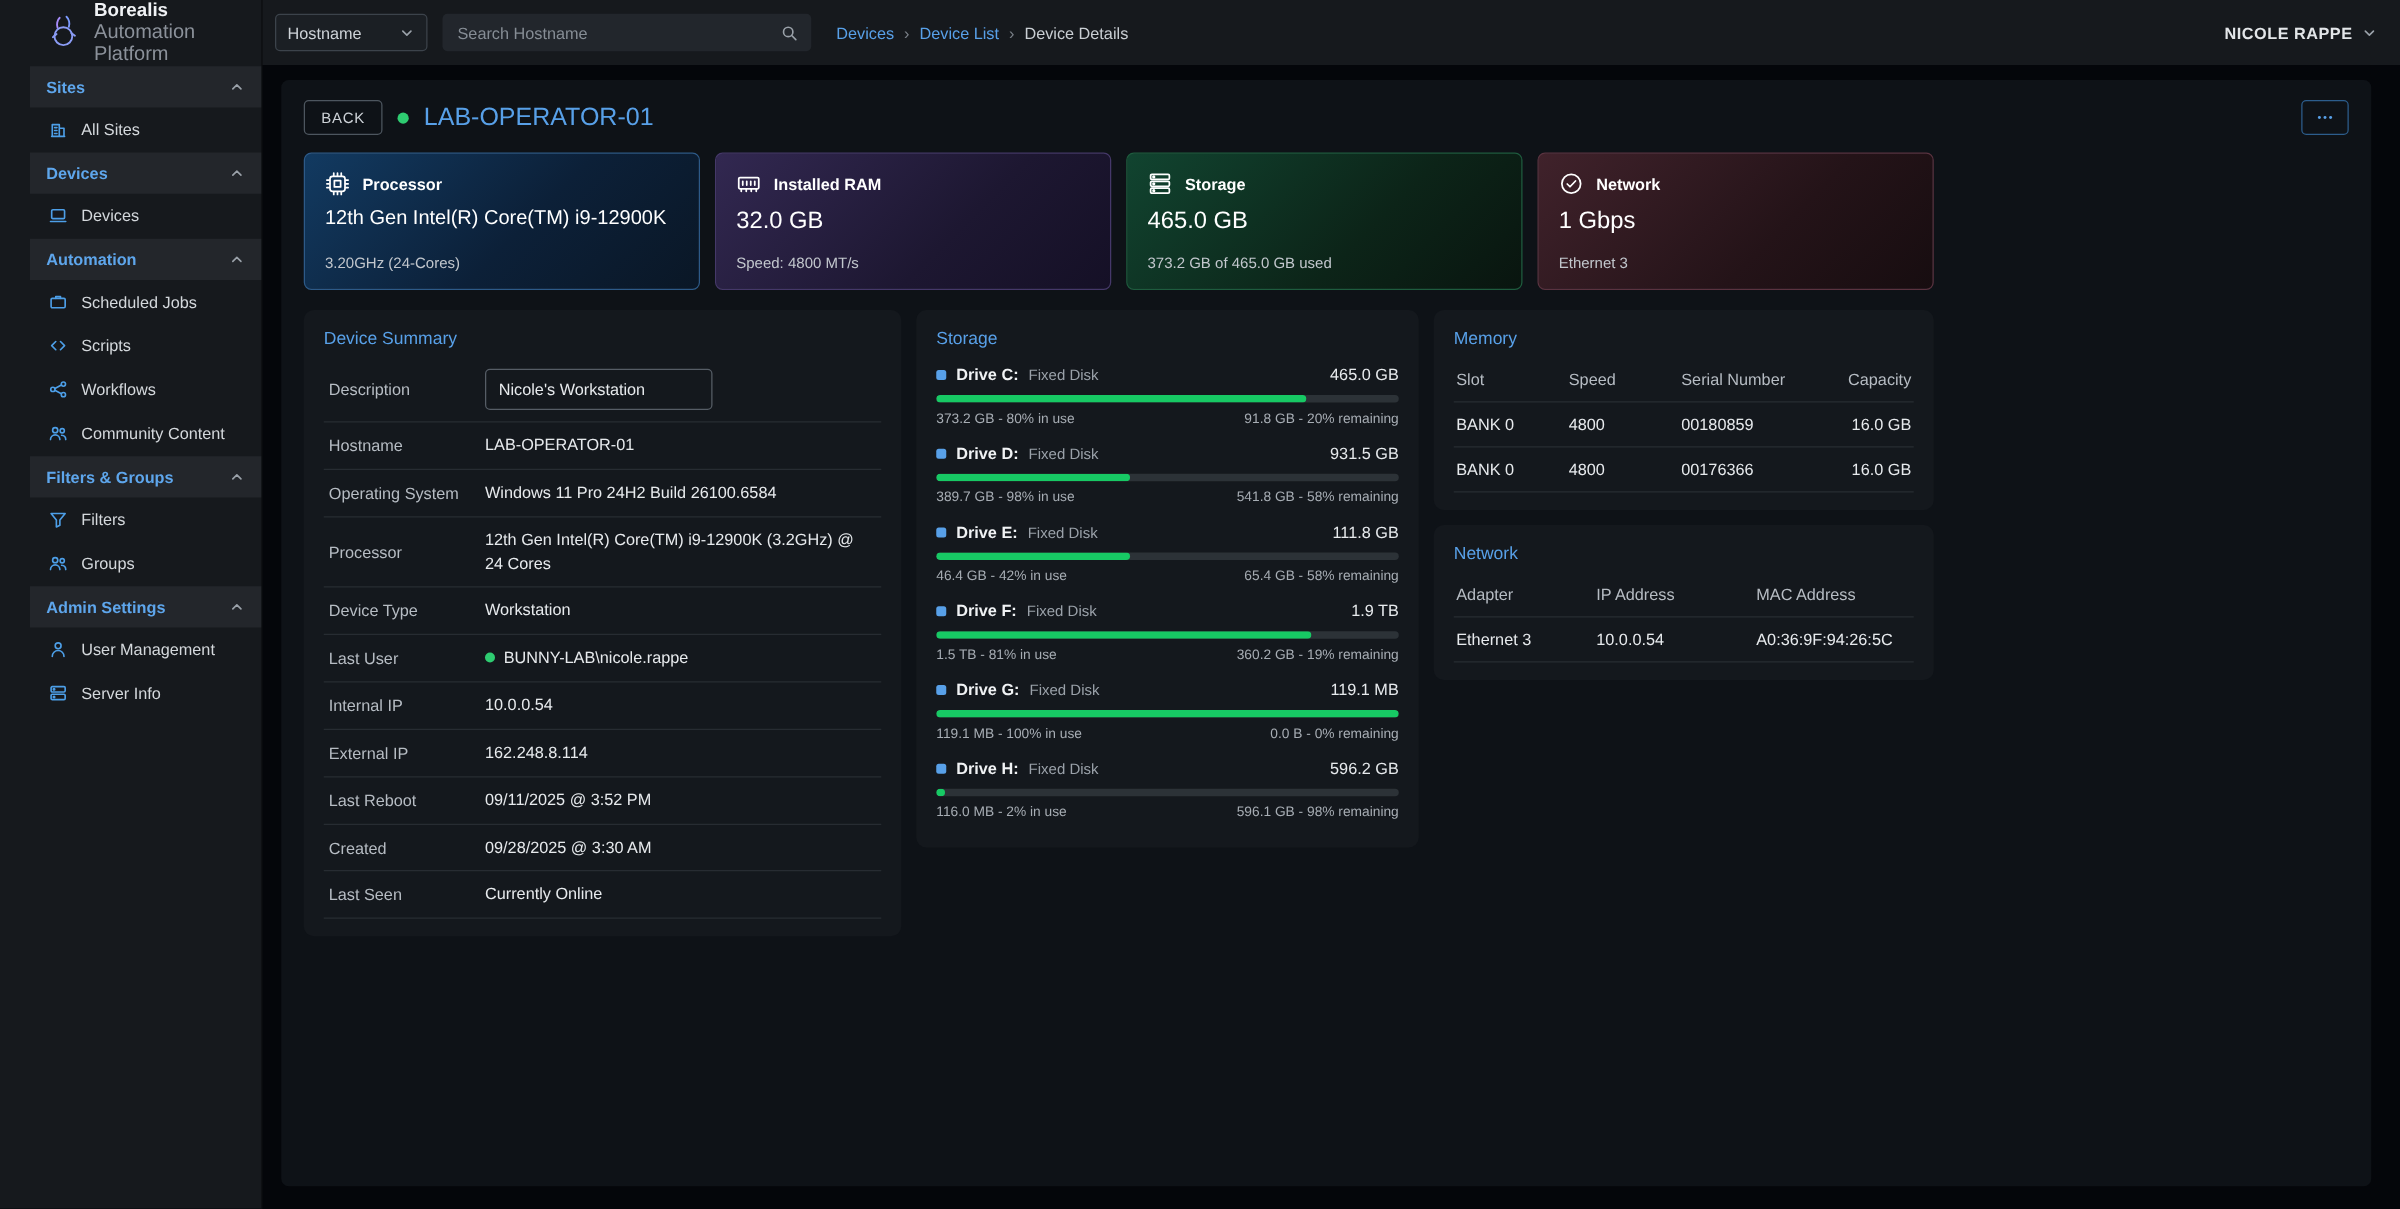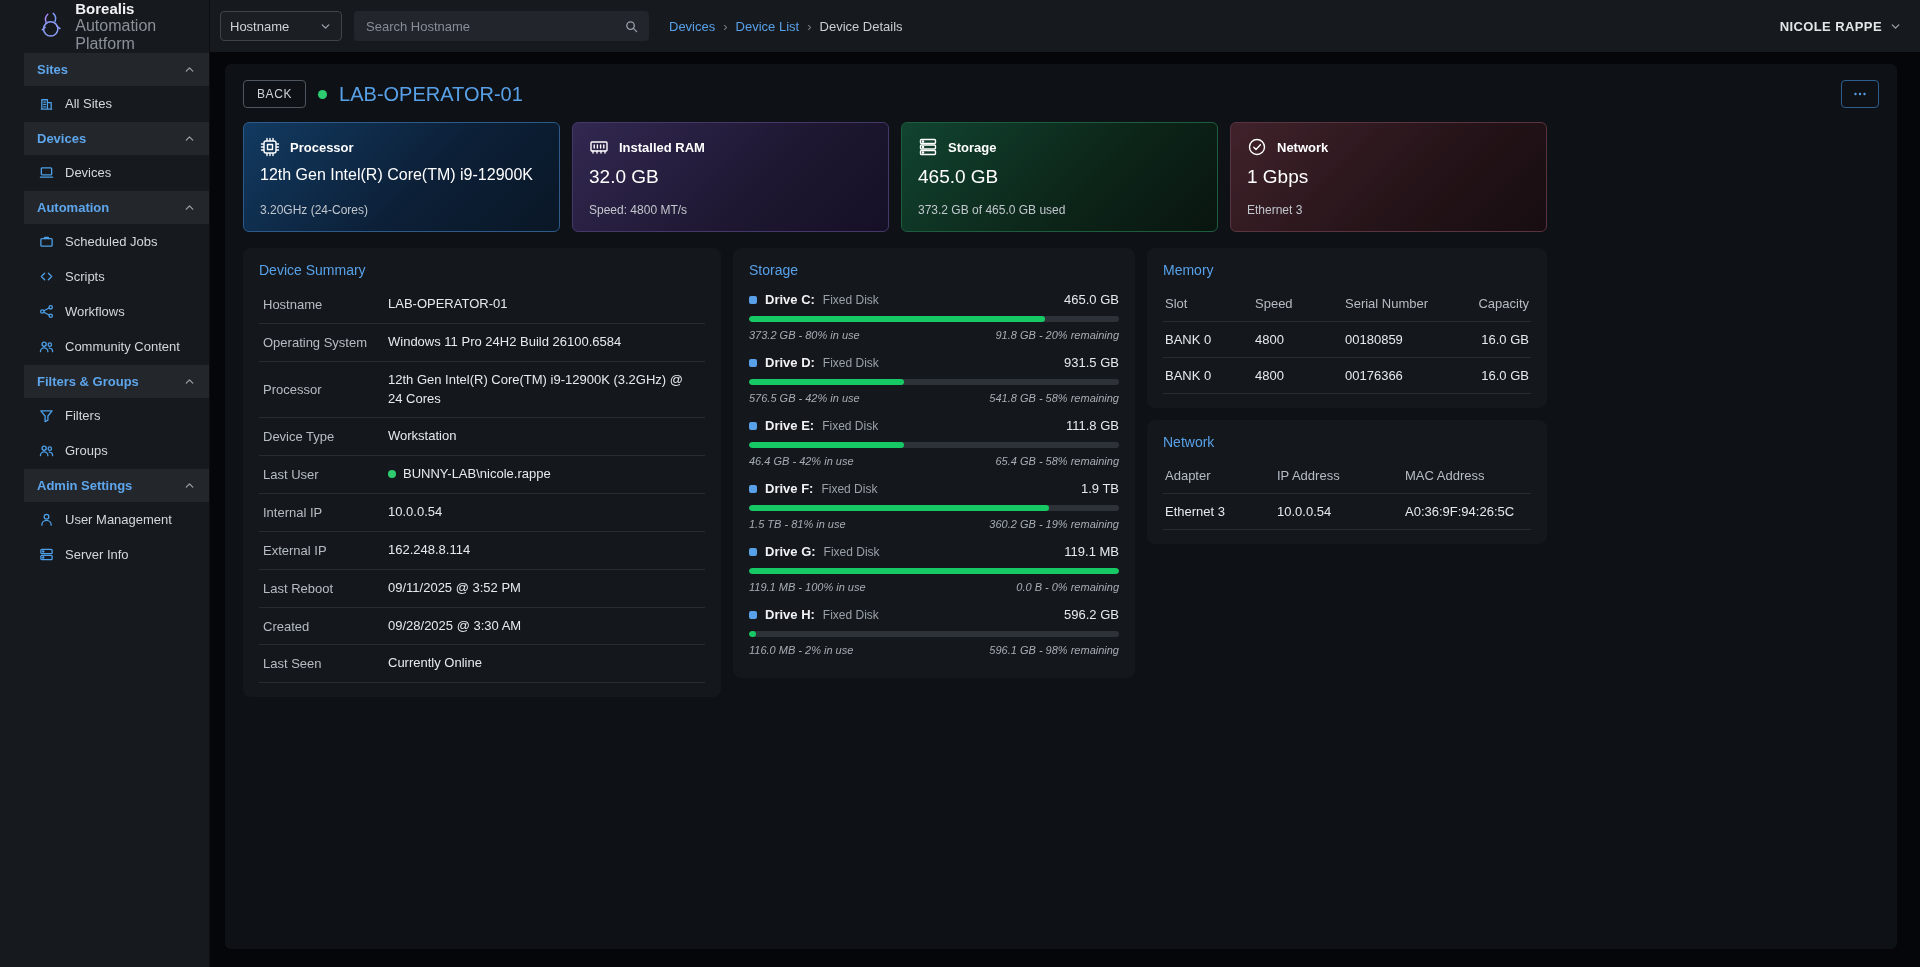--- a/index.html
+++ b/index.html
@@ -77,21 +77,21 @@
   
   .storage-panel { width:402px; }
   .drive { padding:6px 0 8px; }
   .drive-head { display:flex; align-items:center; gap:8px; font-size:13px; }
   .drive-bullet { width:8px; height:8px; border-radius:2px; background:#58a0e8; flex-shrink:0; }
   .drive-name { font-weight:bold; color:#f0f2f4; }
   .drive-type { color:#9aa1a9; font-size:12px; }
   .drive-size { margin-left:auto; color:#e7eaed; }
   .progress { height:6px; background:#2c3237; border-radius:3px; margin:9px 0 7px; overflow:hidden; }
   .progress .fill { height:100%; border-radius:3px; background:#17c964; }
-  .drive-foot { display:flex; justify-content:space-between; font-size:11px; color:#a7adb4;font-style:italic; }
+  .drive-foot { display:flex; justify-content:space-between; font-size:11px; color:#a7adb4; }
 
   
   .rightcol { width:400px; display:flex; flex-direction:column; gap:12px; }
   .trow { display:flex; align-items:center; font-size:13px; padding:10px 2px; border-bottom:1px solid #272c32; color:#e7eaed; }
   .trow.thead { color:#b6bcc3; }
   .mem-slot { width:90px; } .mem-speed { width:90px; } .mem-serial { width:130px; } .mem-cap { flex:1; text-align:right; }
   .net-adapter { width:112px; } .net-ip { width:128px; } .net-mac { flex:1; }
 </style>
 </head>
 <body>
@@ -322,20 +322,24 @@
             <div class="card-value">1 Gbps</div>
             <div class="card-foot">Ethernet 3</div>
           </div>
         </div>
 
         <div class="columns">
 
           <div class="panel summary-panel">
             <div class="panel-title">Device Summary</div>
             <div class="srow">
+              <span class="lbl">Description</span>
+              <input class="desc-input" type="text" value="Nicole's Workstation" style="">
+            </div>
+            <div class="srow">
               <span class="lbl">Hostname</span>
               <span class="val">LAB-OPERATOR-01</span>
             </div>
             <div class="srow">
               <span class="lbl">Operating System</span>
               <span class="val">Windows 11 Pro 24H2 Build 26100.6584</span>
             </div>
             <div class="srow">
               <span class="lbl">Processor</span>
               <span class="val">12th Gen Intel(R) Core(TM) i9-12900K (3.2GHz) @ 24 Cores</span>
@@ -393,21 +397,21 @@
               <div class="drive-head">
                 <span class="drive-bullet"></span>
                 <span class="drive-name">Drive D:</span>
                 <span class="drive-type">Fixed Disk</span>
                 <span class="drive-size">931.5 GB</span>
               </div>
               <div class="progress">
                   <div class="fill" style="width: 42%;"></div>
                 </div>
               <div class="drive-foot">
-                <span>576.5 GB - 42% in use</span>
+                <span>389.7 GB - 98% in use</span>
                 <span>541.8 GB - 58% remaining</span>
               </div>
             </div>
 
             <div class="drive">
               <div class="drive-head">
                 <span class="drive-bullet"></span>
                 <span class="drive-name">Drive E:</span>
                 <span class="drive-type">Fixed Disk</span>
                 <span class="drive-size">111.8 GB</span>

